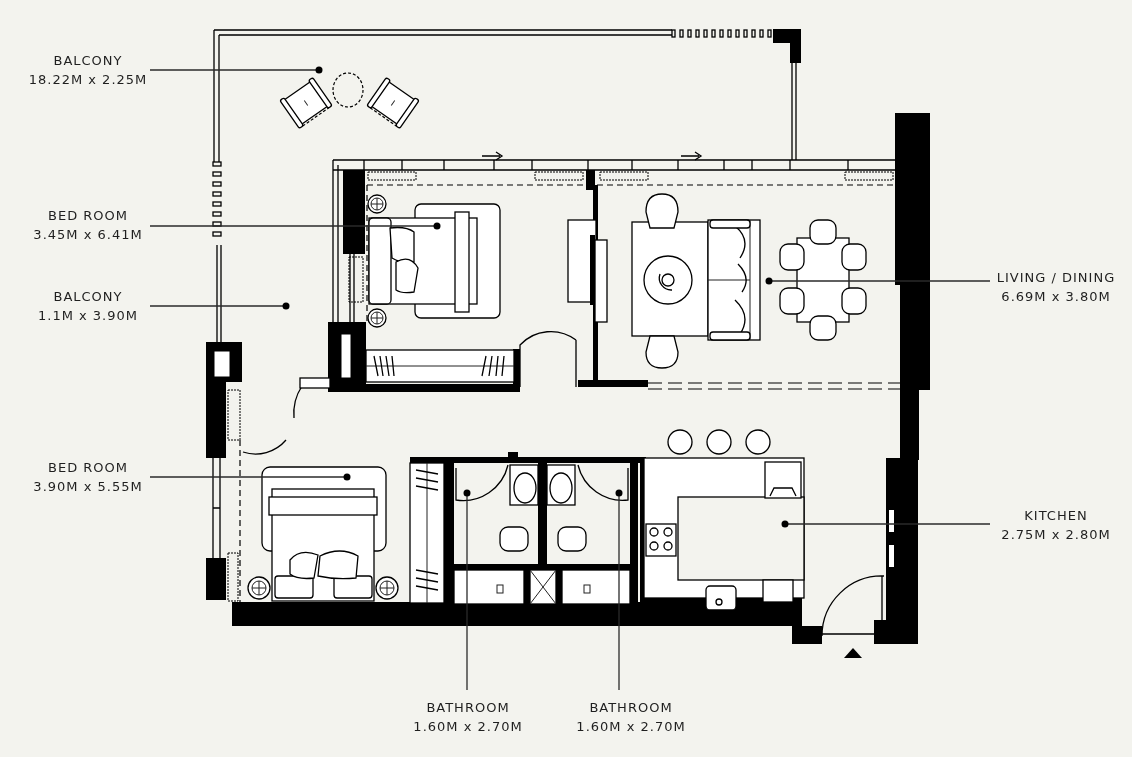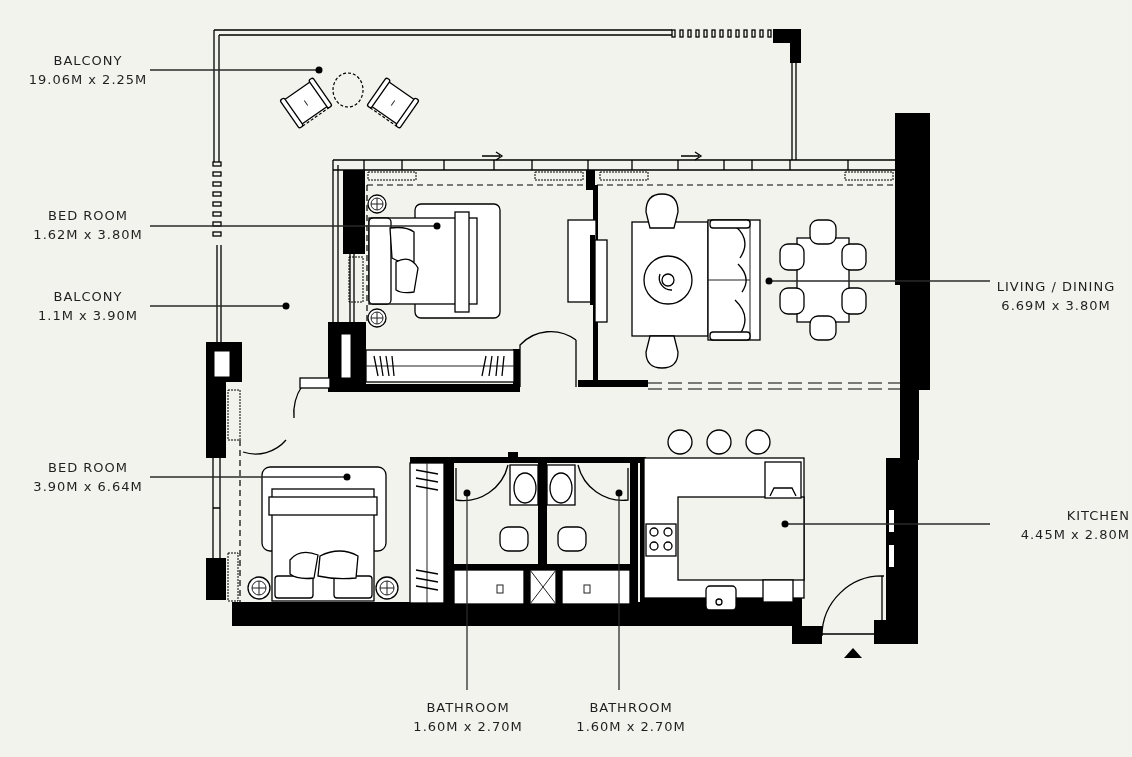--- a/index.html
+++ b/index.html
@@ -307,41 +307,41 @@
       <circle class="dot" cx="785" cy="524" r="3.5"></circle>
     <path class="leader" d="M467 493 V690"></path>
       <circle class="dot" cx="467" cy="493" r="3.5"></circle>
     <path class="leader" d="M619 493 V690"></path>
       <circle class="dot" cx="619" cy="493" r="3.5"></circle>
   </g>
 </svg>
 
 <div class="label" style="left:18px; top:51px; width:140px;">
   <span class="name">BALCONY</span>
-  <span class="dims">19.06M x 2.25M</span>
+  <span class="dims">18.22M x 2.25M</span>
 </div>
 <div class="label" style="left:18px; top:206px; width:140px;">
   <span class="name">BED ROOM</span>
-  <span class="dims">1.62M x 3.80M</span>
+  <span class="dims">3.45M x 6.41M</span>
 </div>
 <div class="label" style="left:18px; top:287px; width:140px;">
   <span class="name">BALCONY</span>
   <span class="dims">1.1M x 3.90M</span>
 </div>
 <div class="label" style="left:18px; top:458px; width:140px;">
   <span class="name">BED ROOM</span>
-  <span class="dims">3.90M x 6.64M</span>
-</div>
-<div class="label" style="left:982px; top:277px; width:148px;">
+  <span class="dims">3.90M x 5.55M</span>
+</div>
+<div class="label" style="left:982px; top:268px; width:148px;">
   <span class="name">LIVING / DINING</span>
   <span class="dims">6.69M x 3.80M</span>
 </div>
-<div class="label" style="left:982px; top:506px; width:148px;text-align:right;">
+<div class="label" style="left:982px; top:506px; width:148px;">
   <span class="name">KITCHEN</span>
-  <span class="dims">4.45M x 2.80M</span>
+  <span class="dims">2.75M x 2.80M</span>
 </div>
 <div class="label" style="left:398px; top:698px; width:140px;">
   <span class="name">BATHROOM</span>
   <span class="dims">1.60M x 2.70M</span>
 </div>
 <div class="label" style="left:561px; top:698px; width:140px;">
   <span class="name">BATHROOM</span>
   <span class="dims">1.60M x 2.70M</span>
 </div>
 

